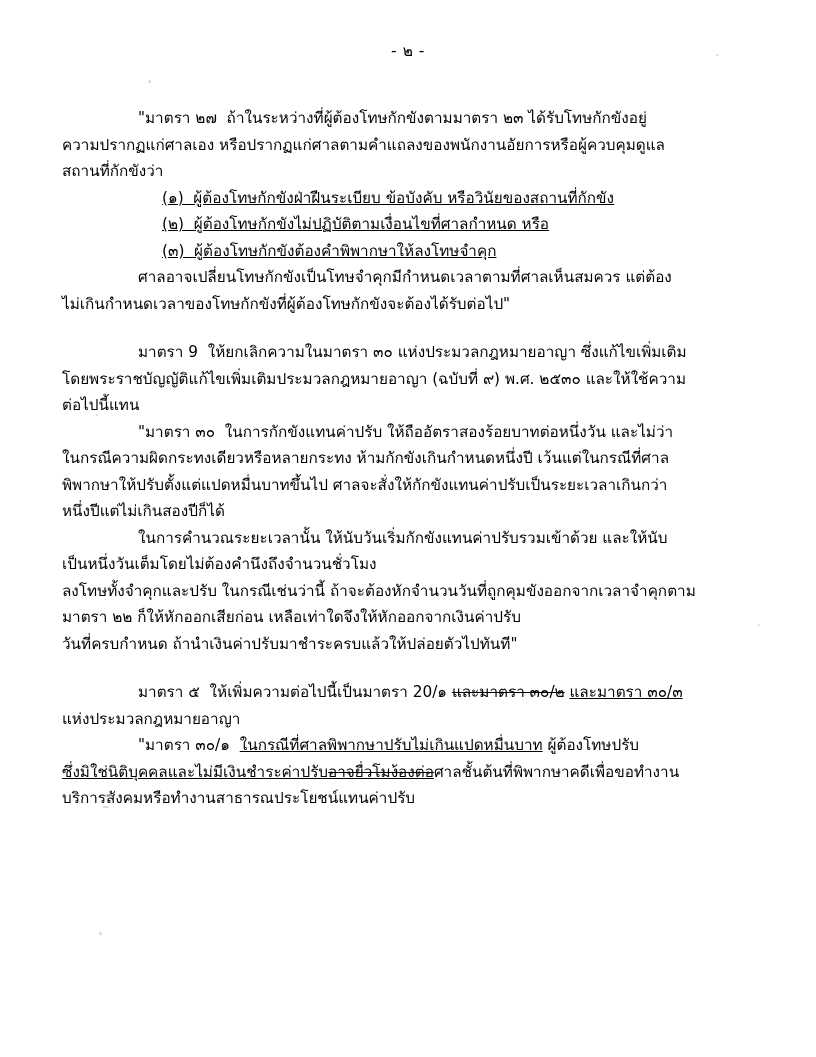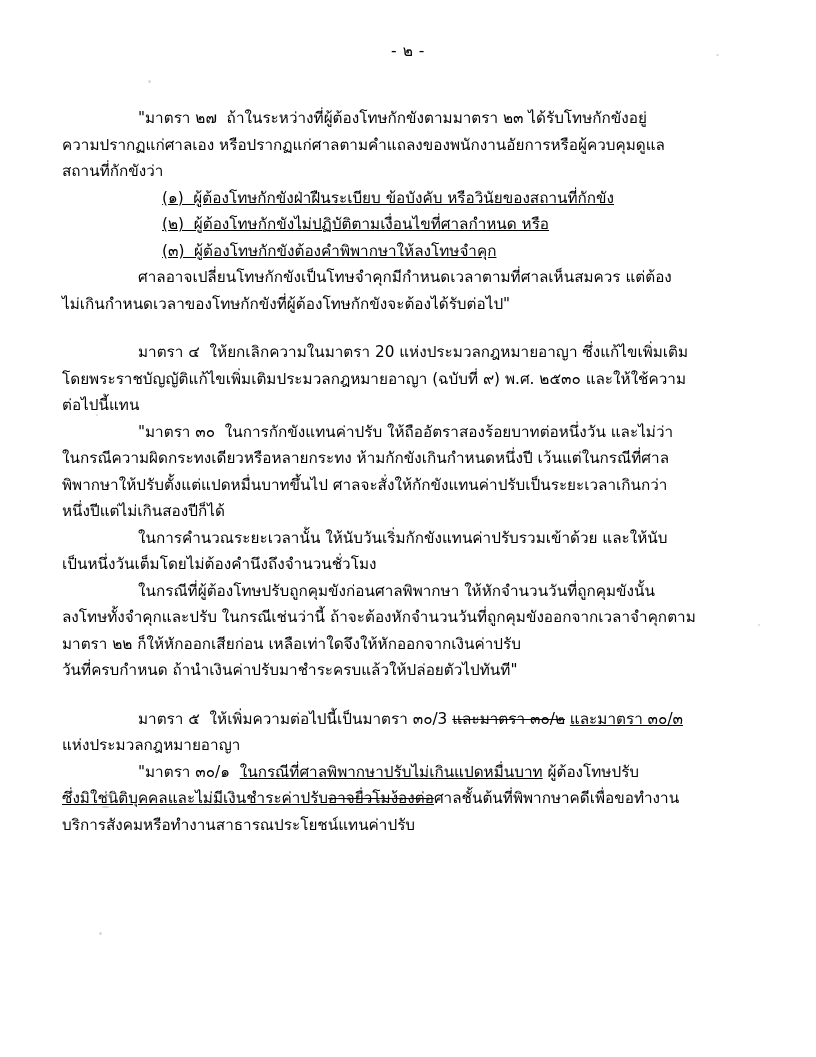--- a/index.html
+++ b/index.html
@@ -67,35 +67,34 @@
   <div class="body-block" id="body-block">
       <p class="para indent"><span>"มาตรา ๒๗  ถ้าในระหว่างที่ผู้ต้องโทษกักขังตามมาตรา ๒๓ ได้รับโทษกักขังอยู่</span></p>
       <p class="para"><span>ความปรากฏแก่ศาลเอง หรือปรากฏแก่ศาลตามคำแถลงของพนักงานอัยการหรือผู้ควบคุมดูแล</span></p>
       <p class="para"><span>สถานที่กักขังว่า</span></p>
       <p class="para indent-list"><span>(๑)  ผู้ต้องโทษกักขังฝ่าฝืนระเบียบ ข้อบังคับ หรือวินัยของสถานที่กักขัง</span></p>
       <p class="para indent-list"><span>(๒)  ผู้ต้องโทษกักขังไม่ปฏิบัติตามเงื่อนไขที่ศาลกำหนด หรือ</span></p>
       <p class="para indent-list"><span>(๓)  ผู้ต้องโทษกักขังต้องคำพิพากษาให้ลงโทษจำคุก</span></p>
       <p class="para indent"><span>ศาลอาจเปลี่ยนโทษกักขังเป็นโทษจำคุกมีกำหนดเวลาตามที่ศาลเห็นสมควร แต่ต้อง</span></p>
       <p class="para"><span>ไม่เกินกำหนดเวลาของโทษกักขังที่ผู้ต้องโทษกักขังจะต้องได้รับต่อไป"</span></p>
       <div class="gap-large"></div>
-      <p class="para indent"><span>มาตรา ๔  ให้ยกเลิกความในมาตรา 20 แห่งประมวลกฎหมายอาญา ซึ่งแก้ไขเพิ่มเติม</span></p>
+      <p class="para indent"><span>มาตรา 9  ให้ยกเลิกความในมาตรา ๓๐ แห่งประมวลกฎหมายอาญา ซึ่งแก้ไขเพิ่มเติม</span></p>
       <p class="para"><span>โดยพระราชบัญญัติแก้ไขเพิ่มเติมประมวลกฎหมายอาญา (ฉบับที่ ๙) พ.ศ. ๒๕๓๐ และให้ใช้ความ</span></p>
       <p class="para"><span>ต่อไปนี้แทน</span></p>
       <p class="para indent"><span>"มาตรา ๓๐  ในการกักขังแทนค่าปรับ ให้ถืออัตราสองร้อยบาทต่อหนึ่งวัน และไม่ว่า</span></p>
       <p class="para"><span>ในกรณีความผิดกระทงเดียวหรือหลายกระทง ห้ามกักขังเกินกำหนดหนึ่งปี เว้นแต่ในกรณีที่ศาล</span></p>
       <p class="para"><span>พิพากษาให้ปรับตั้งแต่แปดหมื่นบาทขึ้นไป ศาลจะสั่งให้กักขังแทนค่าปรับเป็นระยะเวลาเกินกว่า</span></p>
       <p class="para"><span>หนึ่งปีแต่ไม่เกินสองปีก็ได้</span></p>
       <p class="para indent"><span>ในการคำนวณระยะเวลานั้น ให้นับวันเริ่มกักขังแทนค่าปรับรวมเข้าด้วย และให้นับ</span></p>
       <p class="para"><span>เป็นหนึ่งวันเต็มโดยไม่ต้องคำนึงถึงจำนวนชั่วโมง</span></p>
-      <p class="para indent"><span>ในกรณีที่ผู้ต้องโทษปรับถูกคุมขังก่อนศาลพิพากษา ให้หักจำนวนวันที่ถูกคุมขังนั้น</span></p>
       <p class="para"><span>ลงโทษทั้งจำคุกและปรับ ในกรณีเช่นว่านี้ ถ้าจะต้องหักจำนวนวันที่ถูกคุมขังออกจากเวลาจำคุกตาม</span></p>
       <p class="para"><span>มาตรา ๒๒ ก็ให้หักออกเสียก่อน เหลือเท่าใดจึงให้หักออกจากเงินค่าปรับ</span></p>
       <p class="para"><span>วันที่ครบกำหนด ถ้านำเงินค่าปรับมาชำระครบแล้วให้ปล่อยตัวไปทันที"</span></p>
       <div class="gap-large"></div>
-      <p class="para indent"><span>มาตรา ๕  ให้เพิ่มความต่อไปนี้เป็นมาตรา ๓๐/3 </span><span class="strike">และมาตรา ๓๐/๒</span><span> </span><span class="underline">และมาตรา ๓๐/๓</span></p>
+      <p class="para indent"><span>มาตรา ๕  ให้เพิ่มความต่อไปนี้เป็นมาตรา 20/๑ </span><span class="strike">และมาตรา ๓๐/๒</span><span> </span><span class="underline">และมาตรา ๓๐/๓</span></p>
       <p class="para"><span>แห่งประมวลกฎหมายอาญา</span></p>
       <p class="para indent"><span>"มาตรา ๓๐/๑  </span><span class="underline">ในกรณีที่ศาลพิพากษาปรับไม่เกินแปดหมื่นบาท</span><span> ผู้ต้องโทษปรับ</span></p>
       <p class="para"><span class="underline">ซึ่งมิใช่นิติบุคคลและไม่มีเงินชำระค่าปรับ</span><span class="strike-underline">อาจยื่วโมง้องต่อ</span><span>ศาลชั้นต้นที่พิพากษาคดีเพื่อขอทำงาน</span></p>
       <p class="para"><span>บริการสังคมหรือทำงานสาธารณประโยชน์แทนค่าปรับ</span></p>
     </div>
 
   <span class="speck" style="left:148px; top:80px; width:3px; height:3px;"></span>
   <span class="speck" style="left:716px; top:54px; width:3px; height:2px;"></span>
   <span class="speck" style="left:96px; top:414px; width:2px; height:2px;"></span>
   <span class="speck" style="left:104px; top:794px; width:9px; height:3px;"></span>

